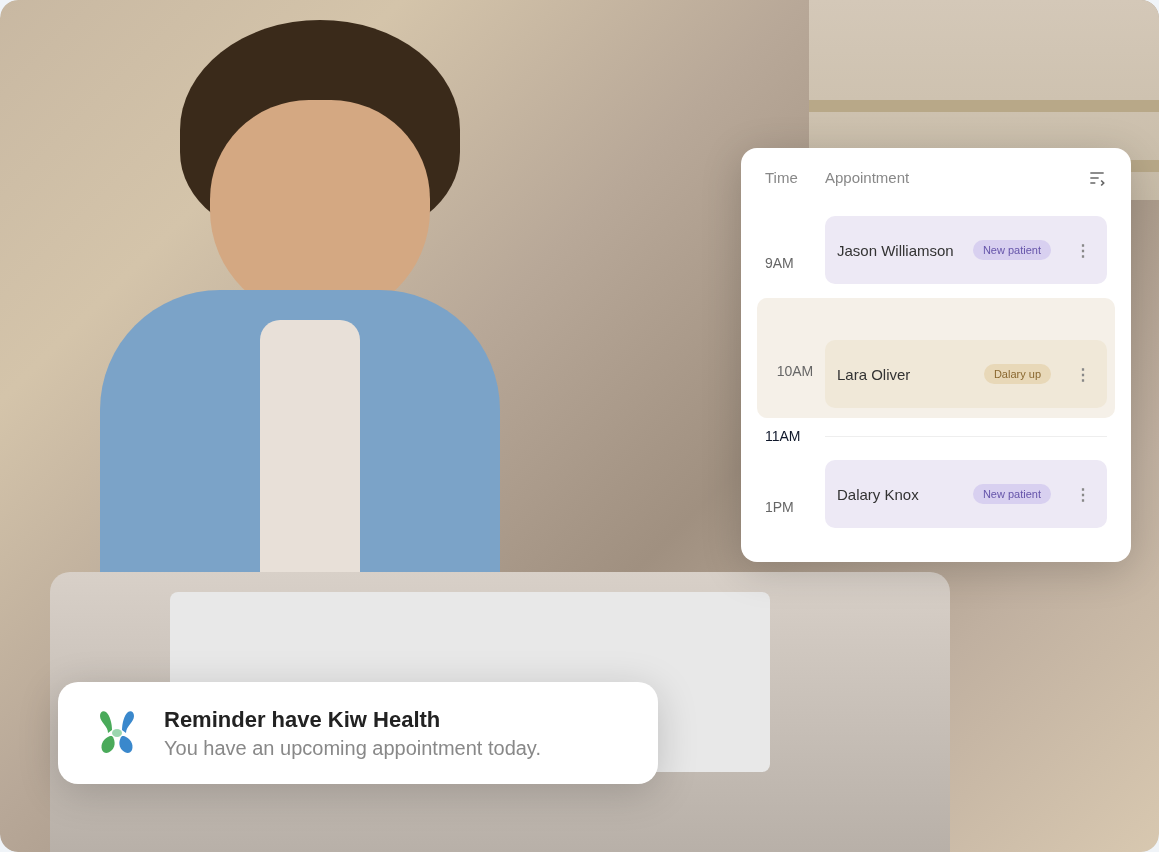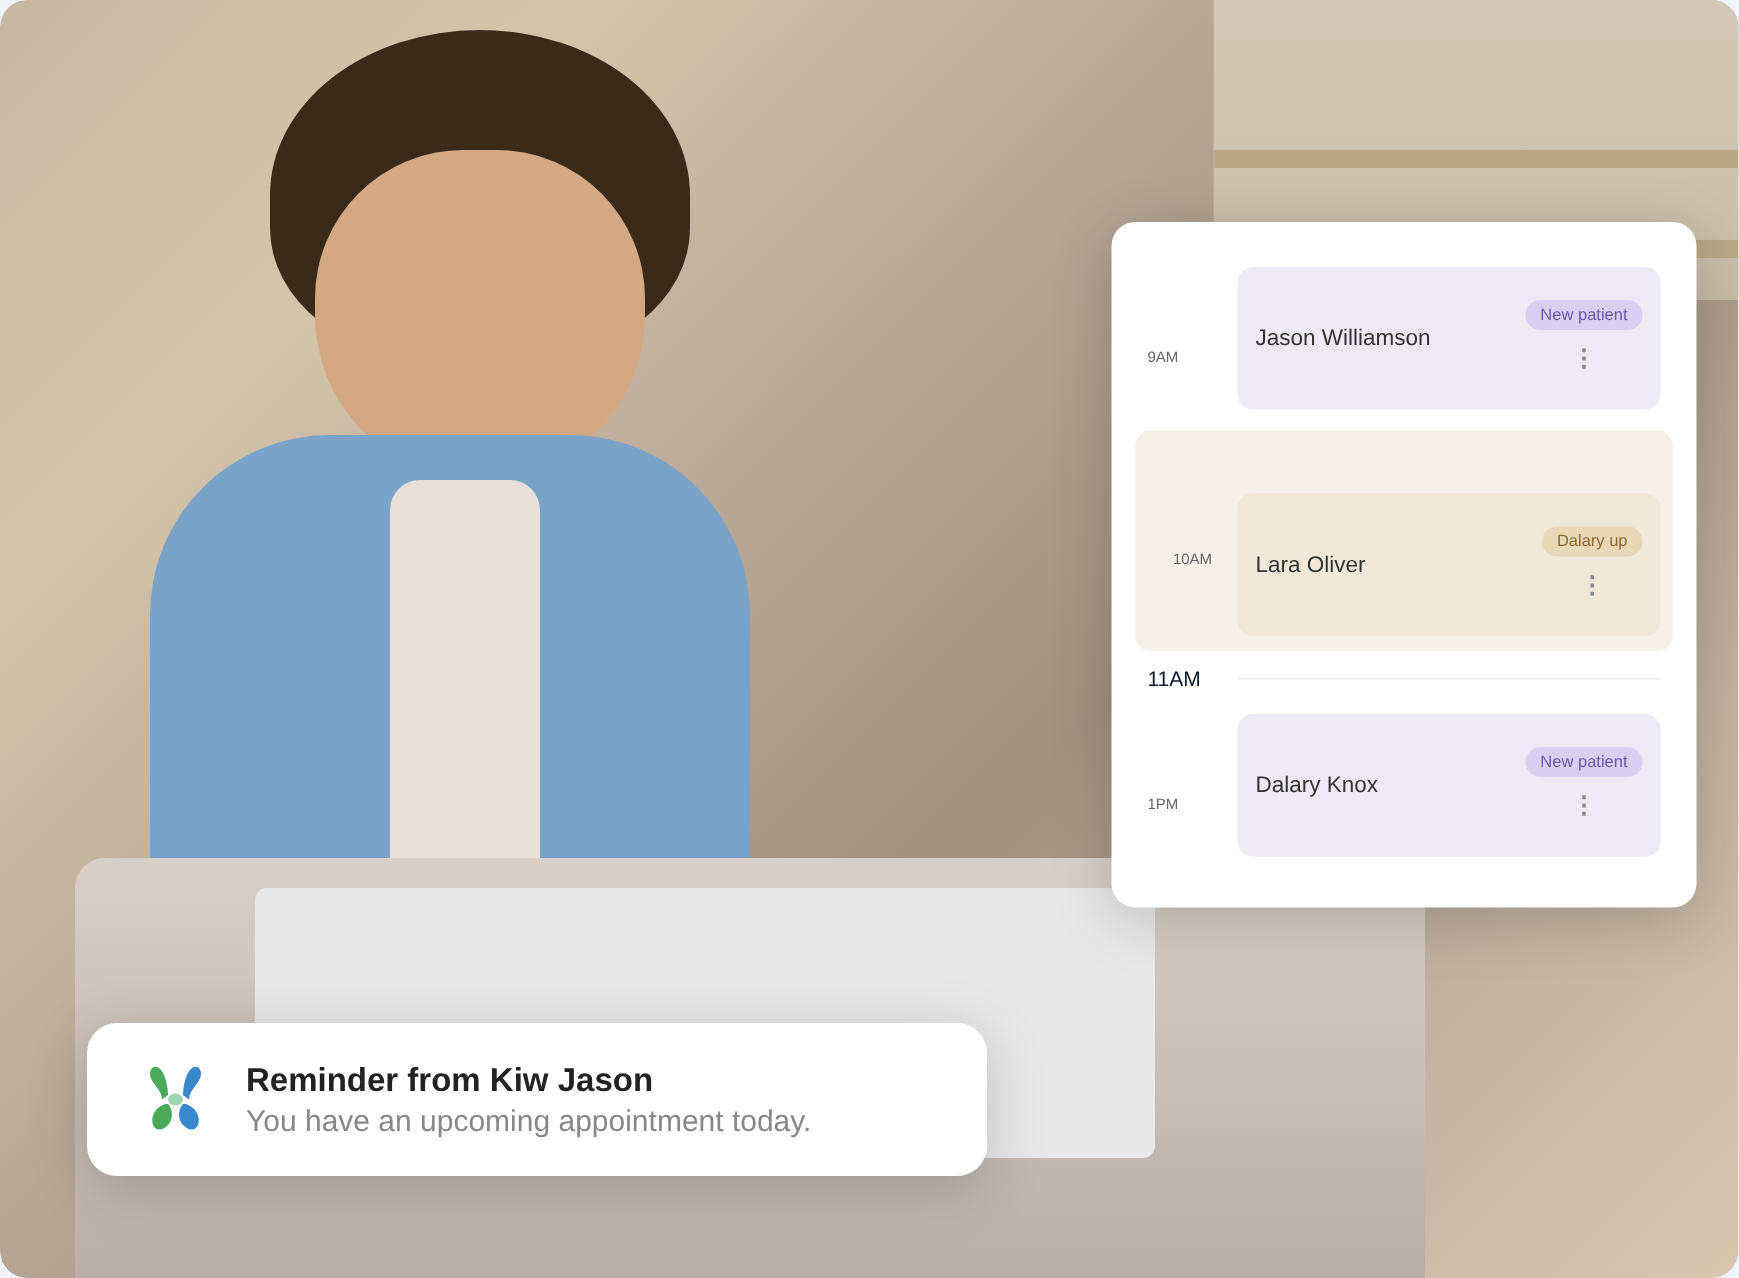--- a/index.html
+++ b/index.html
@@ -212,21 +212,21 @@
       background: #f5f0e8;
       padding: 10px 8px;
       margin: 0 -8px;
       margin-bottom: 4px;
       text-align: center;
     }
 
     .time-label {
       width: 60px;
       flex-shrink: 0;
-      font-size: 10px;
+      font-size: 14px;
       color: #666;
       font-weight: 500;
       margin-top: 26px;
     }
 
     .appointment-content {
       flex: 1;
       display: flex;
       align-items: center;
       justify-content: space-between;
@@ -242,22 +242,21 @@
 
     .patient-name {
       font-size: 15px;
       font-weight: 500;
       color: #333;
     }
 
     .appointment-right {
       display: flex;
       align-items: center;
-      gap: 7px;
-      flex-direction: column;
+      gap: 20px;
     }
 
     .badge {
       font-size: 11px;
       font-weight: 500;
       padding: 4px 10px;
       border-radius: 20px;
     }
 
     .badge.new-patient {
@@ -362,20 +361,36 @@
     <div class="face"></div>
     <div class="shirt"></div>
     <div class="inner-shirt"></div>
 
     <div class="laptop-area">
       <div class="laptop-screen"></div>
     </div>
   </div>
 
   <div class="appointment-card">
+    <div class="card-header">
+      <div class="header-time-col">
+        <span class="col-label">Time</span>
+      </div>
+      <div class="header-appointment-col">
+        <span class="col-label">Appointment</span>
+      </div>
+      <div class="sort-icon">
+        <svg viewBox="0 0 24 24" fill="none" stroke="currentColor" stroke-width="2">
+          <line x1="4" y1="6" x2="20" y2="6"></line>
+          <line x1="4" y1="12" x2="14" y2="12"></line>
+          <line x1="4" y1="18" x2="10" y2="18"></line>
+          <polyline points="17 15 20 18 17 21"></polyline>
+        </svg>
+      </div>
+    </div>
 
     <div class="appointment-row">
       <div class="time-label">9AM</div>
       <div class="appointment-content">
         <span class="patient-name">Jason Williamson</span>
         <div class="appointment-right">
           <span class="badge new-patient">New patient</span>
           <div class="dots-btn">⋮</div>
         </div>
       </div>
@@ -419,18 +434,18 @@
         <path d="M36 27 C36 20, 44 16, 44 10 C44 6, 41 4, 38 6 C34 9, 32 18, 32 24 Z" fill="#3a88cc"></path>
 
         <path d="M20 30 C14 32, 10 38, 12 44 C14 48, 18 48, 22 44 C26 40, 25 33, 22 30 Z" fill="#4aaa5a"></path>
 
         <path d="M34 30 C40 32, 44 38, 42 44 C40 48, 36 48, 32 44 C28 40, 29 33, 32 30 Z" fill="#3a88cc"></path>
 
         <ellipse cx="27" cy="27" rx="5" ry="4" fill="#5abb7a" opacity="0.6"></ellipse>
       </svg>
     </div>
     <div class="notification-text">
-      <div class="notification-title">Reminder from Kiw Jason</div>
+      <div class="notification-title">Reminder have Kiw Health</div>
       <div class="notification-subtitle">You have an upcoming appointment today.</div>
     </div>
   </div>
 
 </div>
 
 </body></html>

